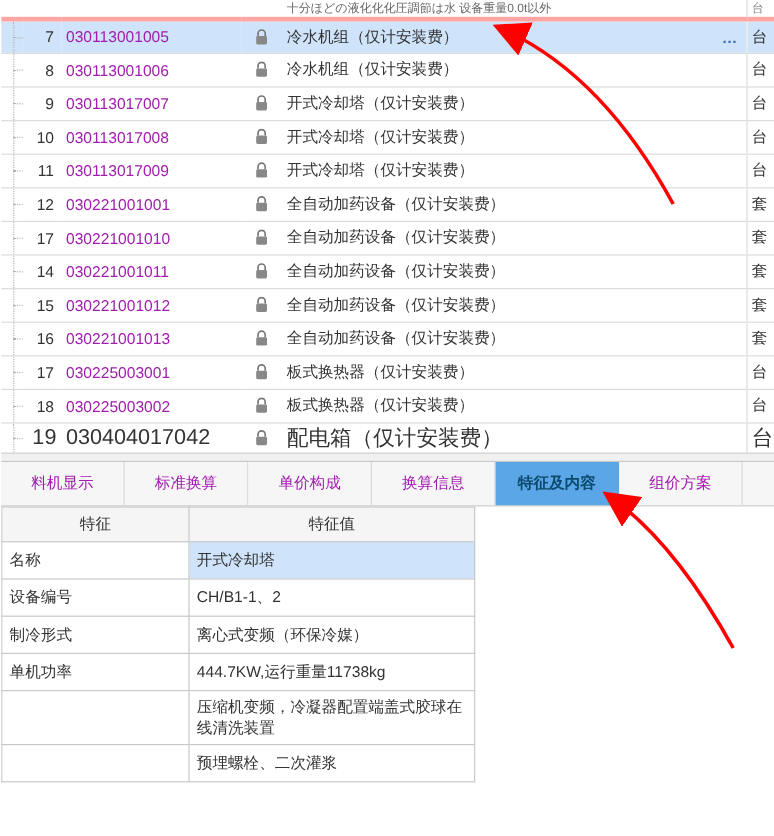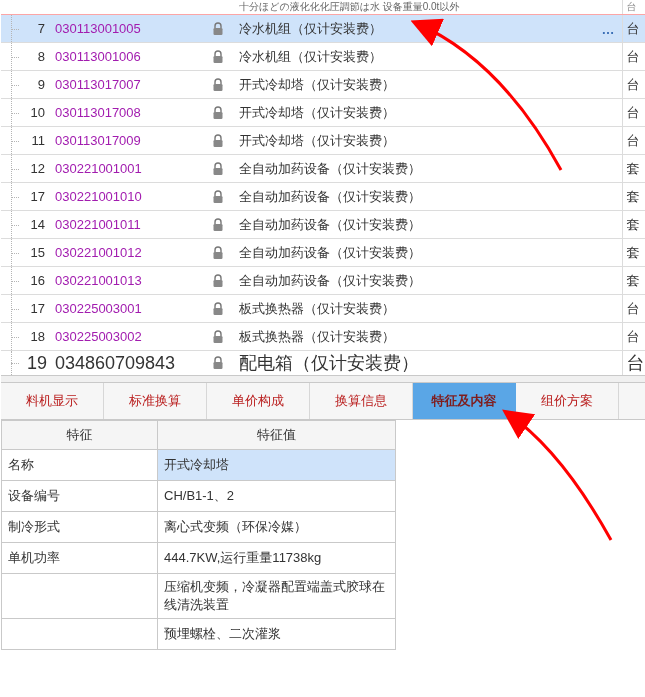--- a/index.html
+++ b/index.html
@@ -25,30 +25,30 @@
 .tree-glyph{position:absolute;left:6px;top:0;bottom:0;width:10px}
 .tree-glyph::before{content:"";position:absolute;left:4px;top:0;bottom:0;border-left:1px dotted #b5b5b5}
 .tree-glyph::after{content:"";position:absolute;left:4px;top:50%;width:8px;border-top:1px dotted #b5b5b5}
 
 .lock svg{display:block;margin:0 auto}
 
 tr.sel td{background:#cfe3fa}
 tr.sel td.desc{position:relative}
 .more-dots{position:absolute;right:6px;top:50%;transform:translateY(-50%);color:#3b6fb6;letter-spacing:1px;font-weight:bold}
 
-tr.partial-top td{height:8px;padding:0 4px;border-bottom:1px solid #fca5a5;font-size:10px;overflow:hidden;color:#888}
+tr.partial-top td{height:8px;padding:0 4px;border-bottom:4px solid #fca5a5;font-size:10px;overflow:hidden;color:#888}
 tr.partial-top td.desc{color:#666}
 tr.partial-bot td{height:14px;padding:0 4px;border-bottom:0;font-size:18px;overflow:hidden;color:#333}
 
 .separator{height:6px;background:#f0f0f0;border-top:1px solid #c9c9c9;border-bottom:1px solid #c9c9c9}
 
 .tabs{display:flex;height:36px;align-items:stretch;background:#fafafa;border-bottom:1px solid #c9c9c9}
-.tab{flex:0 0 auto;min-width:78px;padding:0 12px;display:flex;align-items:center;justify-content:center;font-size:13px;color:#b91c1c;border-right:1px solid #d7d7d7;cursor:pointer;background:#f6f6f6}
+.tab{flex:0 0 auto;min-width:78px;padding:0 12px;display:flex;align-items:center;justify-content:center;font-size:13px;color:#a21caf;border-right:1px solid #d7d7d7;cursor:pointer;background:#f6f6f6}
 .tab:first-child{border-left:0}
-.tab.active{background:#5aa6e6;color:#7f1d1d;font-weight:bold;border-right:1px solid #5aa6e6}
+.tab.active{background:#5aa6e6;color:#0c4a6e;font-weight:bold;border-right:1px solid #5aa6e6}
 
 .detail{border-collapse:collapse;width:394px;table-layout:fixed}
 .detail col.dc1{width:156px}
 .detail col.dc2{width:238px}
 .detail th{background:#f5f5f5;border:1px solid #c9c9c9;height:26px;font-weight:normal;color:#333;font-size:13px}
 .detail td{border:1px solid #c9c9c9;height:26px;padding:2px 6px;font-size:13px;color:#333;vertical-align:middle}
 .detail tr.tall td{height:40px;line-height:18px}
 .detail tr.selrow td.val{background:#cfe3fa}
 
 .arrows{position:absolute;left:0;top:0;width:645px;height:697px;pointer-events:none}
@@ -255,21 +255,21 @@
               </svg>
             </td>
             <td class="desc">板式换热器（仅计安装费）</td>
             <td class="unit">台</td>
           </tr>
           <tr class="partial-bot">
             <td class="tree">
               <span class="tree-glyph"></span>
             </td>
             <td class="seq">19</td>
-            <td class="code">034860709843</td>
+            <td class="code">030404017042</td>
             <td class="lock">
               <svg width="12" height="14" viewBox="0 0 12 14">
                 <path d="M3 6 V4 a3 3 0 0 1 6 0 V6" fill="none" stroke="#777" stroke-width="1.4"></path>
                 <rect x="1.5" y="6" width="9" height="7" rx="1.2" fill="#888"></rect>
               </svg>
             </td>
             <td class="desc">配电箱（仅计安装费）</td>
             <td class="unit">台</td>
           </tr>
         </tbody>

